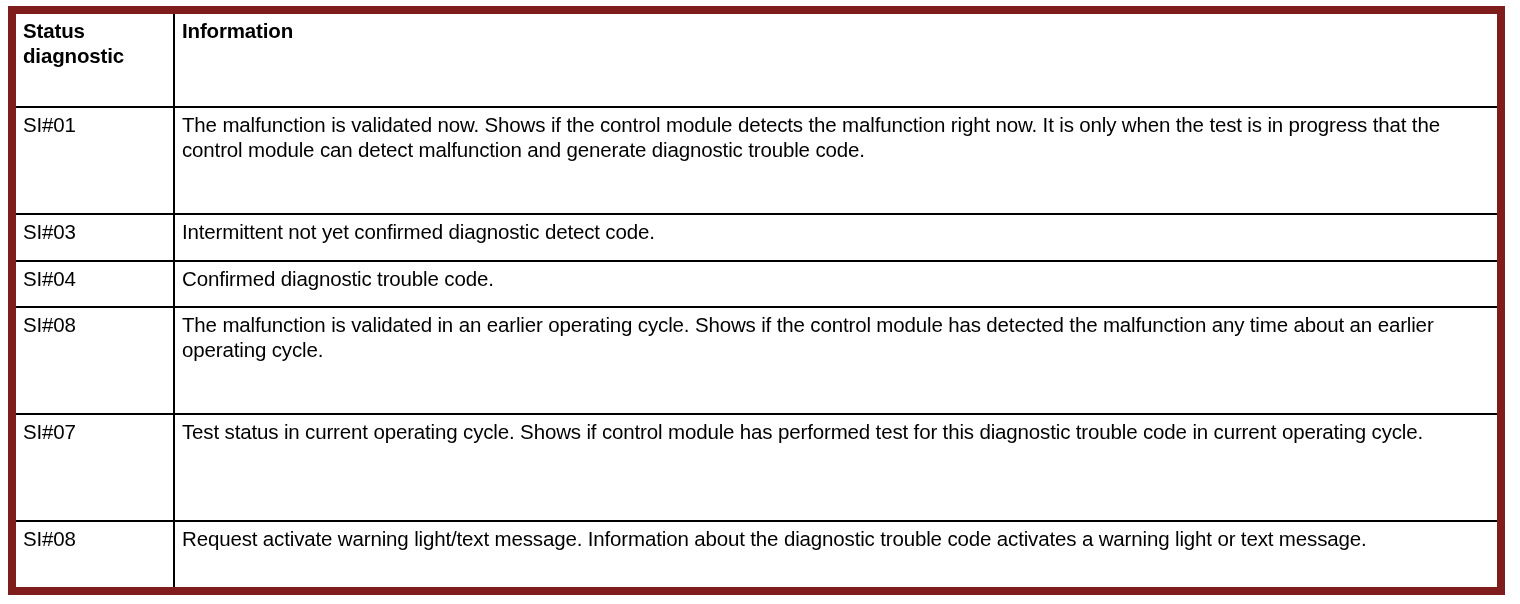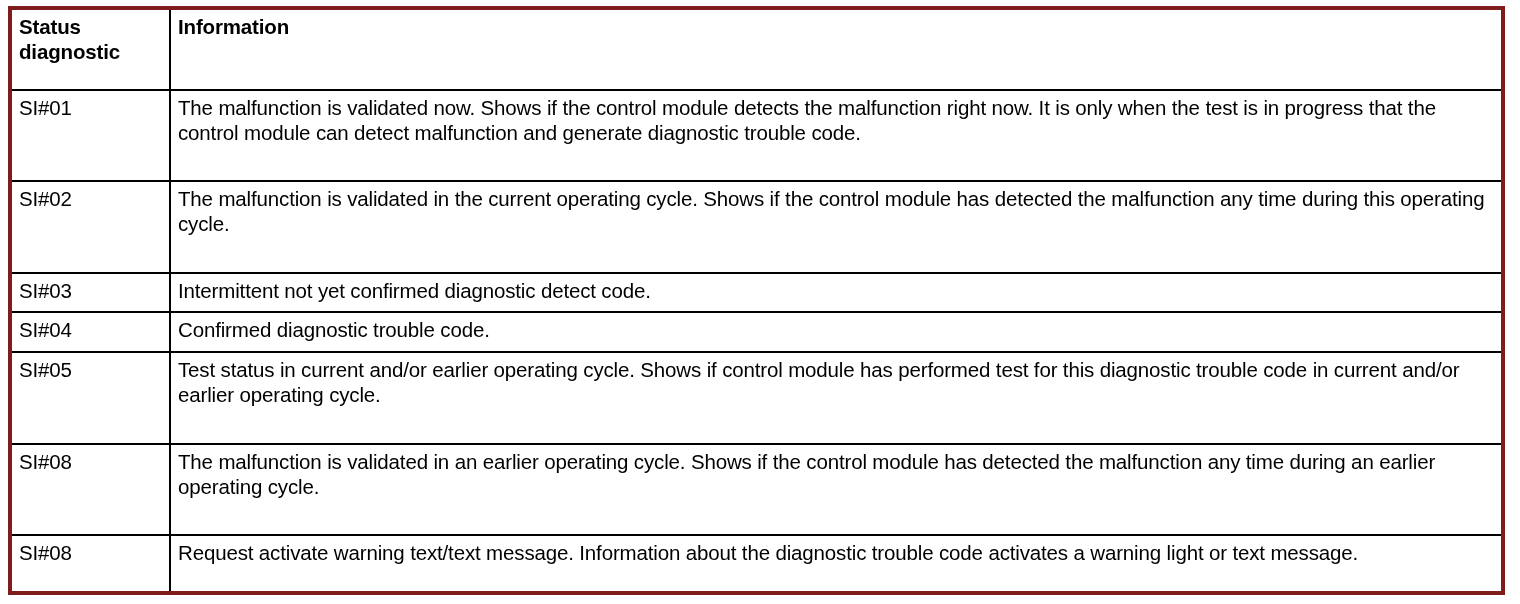--- a/index.html
+++ b/index.html
@@ -20,21 +20,21 @@
     height: 604px;
     background: #ffffff;
   }
   .table-wrap {
     position: absolute;
     left: 8px;
     top: 6px;
     width: 1497px;
     height: 589px;
     box-sizing: border-box;
-    border: 4px solid #7f1d1d;
+    border: 8px solid #7f1d1d;
     background: #ffffff;
   }
   table.status-table {
     width: 100%;
     height: 100%;
     border-collapse: collapse;
     table-layout: fixed;
     background: #ffffff;
   }
   table.status-table col.col-id { width: 158px; }
@@ -92,46 +92,42 @@
             </span>
           </th>
           <th>Information</th>
         </tr>
 
         <tr class="r-two">
           <td>SI#01</td>
           <td>The malfunction is validated now. Shows if the control module detects the malfunction right now. It is only when the test is in progress that the control module can detect malfunction and generate diagnostic trouble code.</td>
         </tr>
 
-        <tr class="r-two">
-          <td>SI#02</td>
-          <td>The malfunction is validated in the current operating cycle. Shows if the control module has detected the malfunction any time during this operating cycle.</td>
-        </tr>
 
         <tr class="r-one">
           <td>SI#03</td>
           <td>Intermittent not yet confirmed diagnostic detect code.</td>
         </tr>
 
         <tr class="r-one">
           <td>SI#04</td>
           <td>Confirmed diagnostic trouble code.</td>
         </tr>
 
+
         <tr class="r-two">
-          <td>SI#05</td>
-          <td>Test status in current and/or earlier operating cycle. Shows if control module has performed test for this diagnostic trouble code in current and/or earlier operating cycle.</td>
+          <td>SI#08</td>
+          <td>The malfunction is validated in an earlier operating cycle. Shows if the control module has detected the malfunction any time about an earlier operating cycle.</td>
         </tr>
 
         <tr class="r-two">
-          <td>SI#08</td>
-          <td>The malfunction is validated in an earlier operating cycle. Shows if the control module has detected the malfunction any time during an earlier operating cycle.</td>
+          <td>SI#07</td>
+          <td>Test status in current operating cycle. Shows if control module has performed test for this diagnostic trouble code in current operating cycle.</td>
         </tr>
-
 
         <tr class="r-last">
           <td>SI#08</td>
-          <td>Request activate warning text/text message. Information about the diagnostic trouble code activates a warning light or text message.</td>
+          <td>Request activate warning light/text message. Information about the diagnostic trouble code activates a warning light or text message.</td>
         </tr>
       </tbody>
     </table>
   </div>
 </div>
 
 </body></html>

